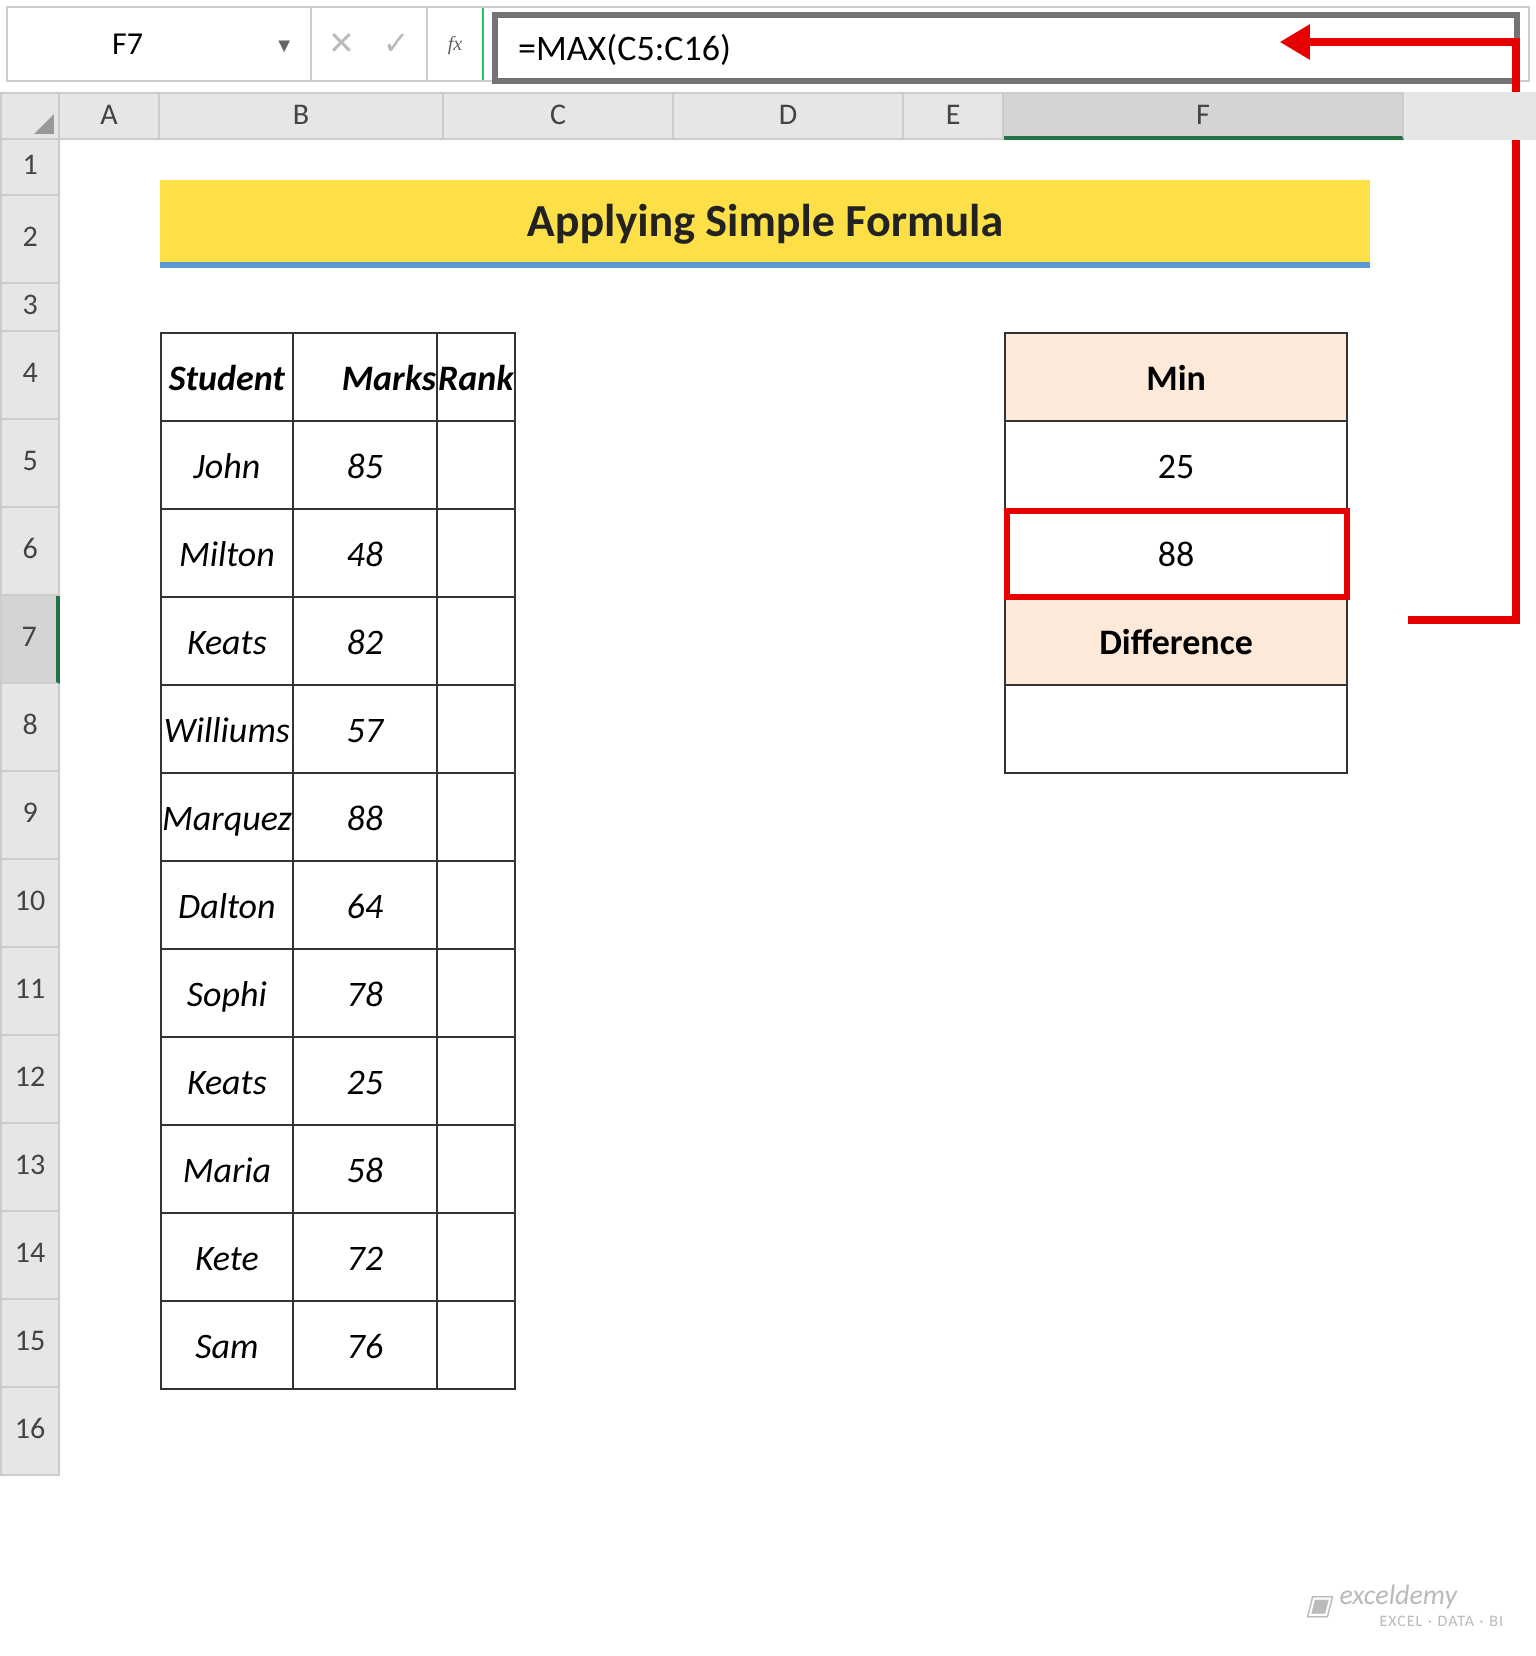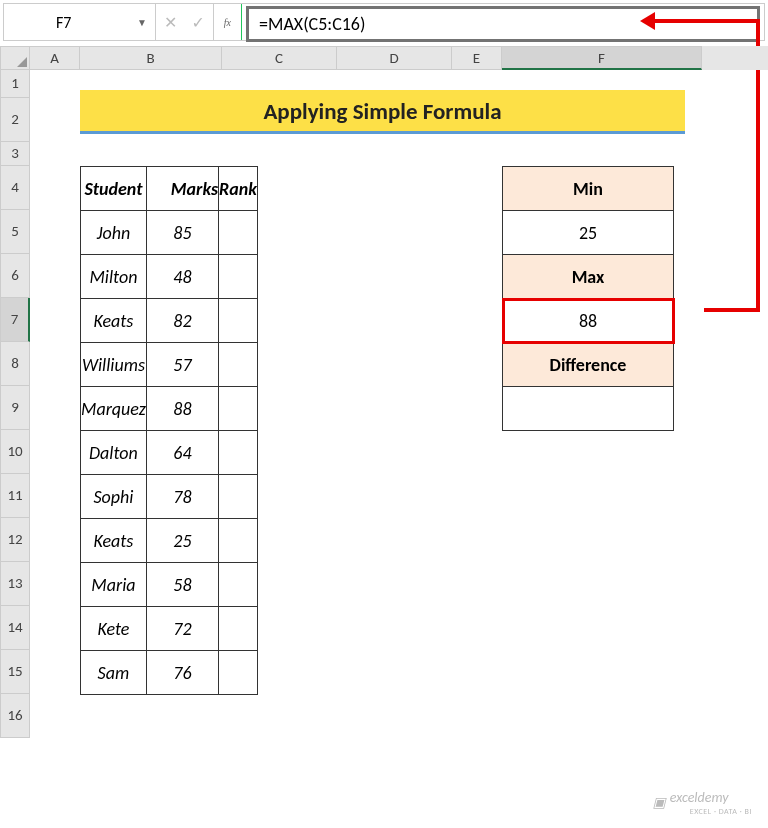--- a/index.html
+++ b/index.html
@@ -379,23 +379,20 @@
 
     <table class="side-table">
       <tbody>
           <tr>
             <th>Min</th>
           </tr>
       <tr>
             <td>25</td>
           </tr>
       <tr>
-            <th>Max</th>
-          </tr>
-      <tr>
             <td class="max-cell">88</td>
           </tr>
       <tr>
             <th>Difference</th>
           </tr>
       <tr>
             <td></td>
           </tr>
     </tbody>
       </table>

